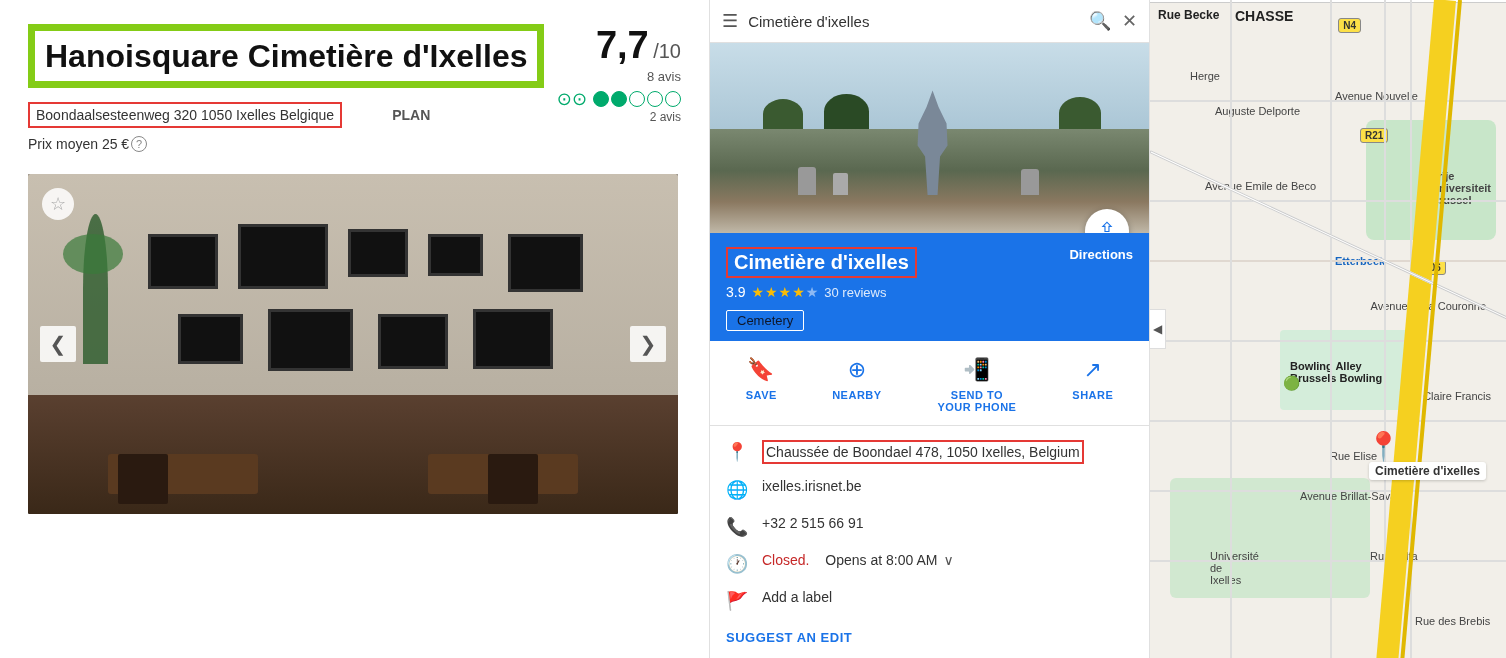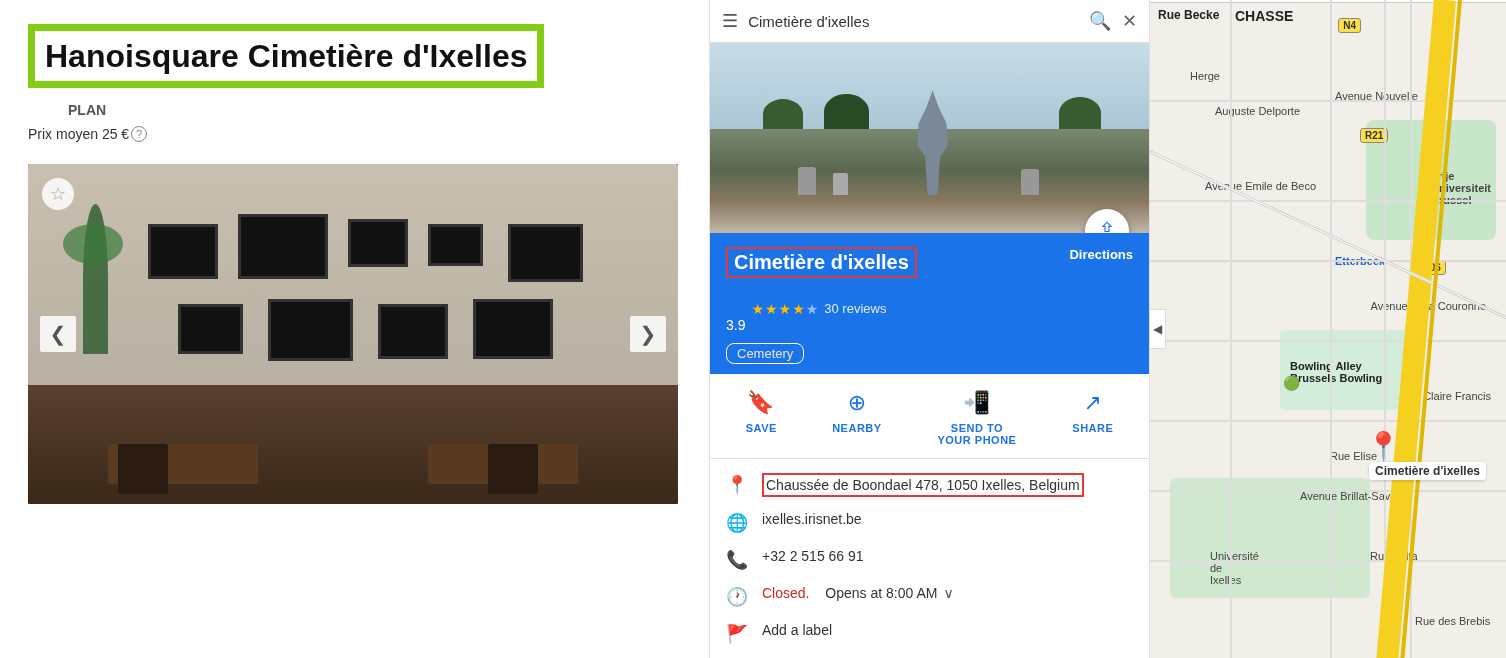--- a/index.html
+++ b/index.html
@@ -291,21 +291,20 @@
     }
     .gm-rating-row {
       display: flex;
       align-items: center;
       gap: 6px;
       margin-top: 6px;
     }
     .gm-rating-num {
       font-size: 14px;
       color: #fff;
-      margin-top: 33px;
     }
     .stars {
       display: flex;
       gap: 1px;
     }
     .star { color: #fbbc04; font-size: 14px; }
     .star-half { color: #fbbc04; font-size: 14px; }
     .star-empty { color: rgba(255,255,255,0.5); font-size: 14px; }
     .gm-reviews {
       font-size: 13px;
@@ -316,24 +315,24 @@
       font-size: 13px;
       font-weight: bold;
       text-align: right;
     }
     .gm-category-row {
       padding: 0 16px 10px;
       background: #1a73e8;
     }
     .gm-category-tag {
       border: 1.5px solid #fff;
-      color: #e5e5e5;
+      color: #0f172a;
       font-size: 13px;
       padding: 2px 10px;
-      border-radius: 8px;
+      border-radius: 2px;
       display: inline-block;
     }
     
     .gm-actions {
       display: flex;
       justify-content: space-around;
       padding: 16px 8px 12px;
       border-bottom: 1px solid #e0e0e0;
     }
     .gm-action {
@@ -489,26 +488,45 @@
 </head>
 <body>
 
 <div class="left-panel">
   <div class="top-row">
     <div>
       <div class="title-box">
         <h1>Hanoisquare Cimetière d'Ixelles</h1>
       </div>
       <div class="address-row">
+        <span class="address-box">Boondaalsesteenweg 320 1050 Ixelles Belgique</span>
         <a class="plan-link">PLAN</a>
       </div>
       <div class="prix-row">
         <span>Prix moyen 25 €</span>
         <span class="help-icon">?</span>
       </div>
+    </div>
+    <div class="score-block">
+      <div>
+        <span class="score">7,7</span>
+        <span class="score-denom">/10</span>
+      </div>
+      <div class="avis-count">8 avis</div>
+      <div class="tripadvisor-row">
+        <span class="tripadvisor-logo">⊙⊙</span>
+        <div class="bubble-row">
+          <div class="bubble filled"></div>
+          <div class="bubble filled"></div>
+          <div class="bubble empty"></div>
+          <div class="bubble empty"></div>
+          <div class="bubble empty"></div>
+        </div>
+      </div>
+      <div class="ta-avis">2 avis</div>
     </div>
   </div>
 
   <div class="gallery">
     <div class="gallery-bg">
       <div class="wall-top"></div>
       <div class="wall-bottom"></div>
 
       <div class="frame" style="width:70px;height:55px;top:60px;left:120px;background:#111;"></div>
       <div class="frame" style="width:90px;height:65px;top:50px;left:210px;background:#111;"></div>

